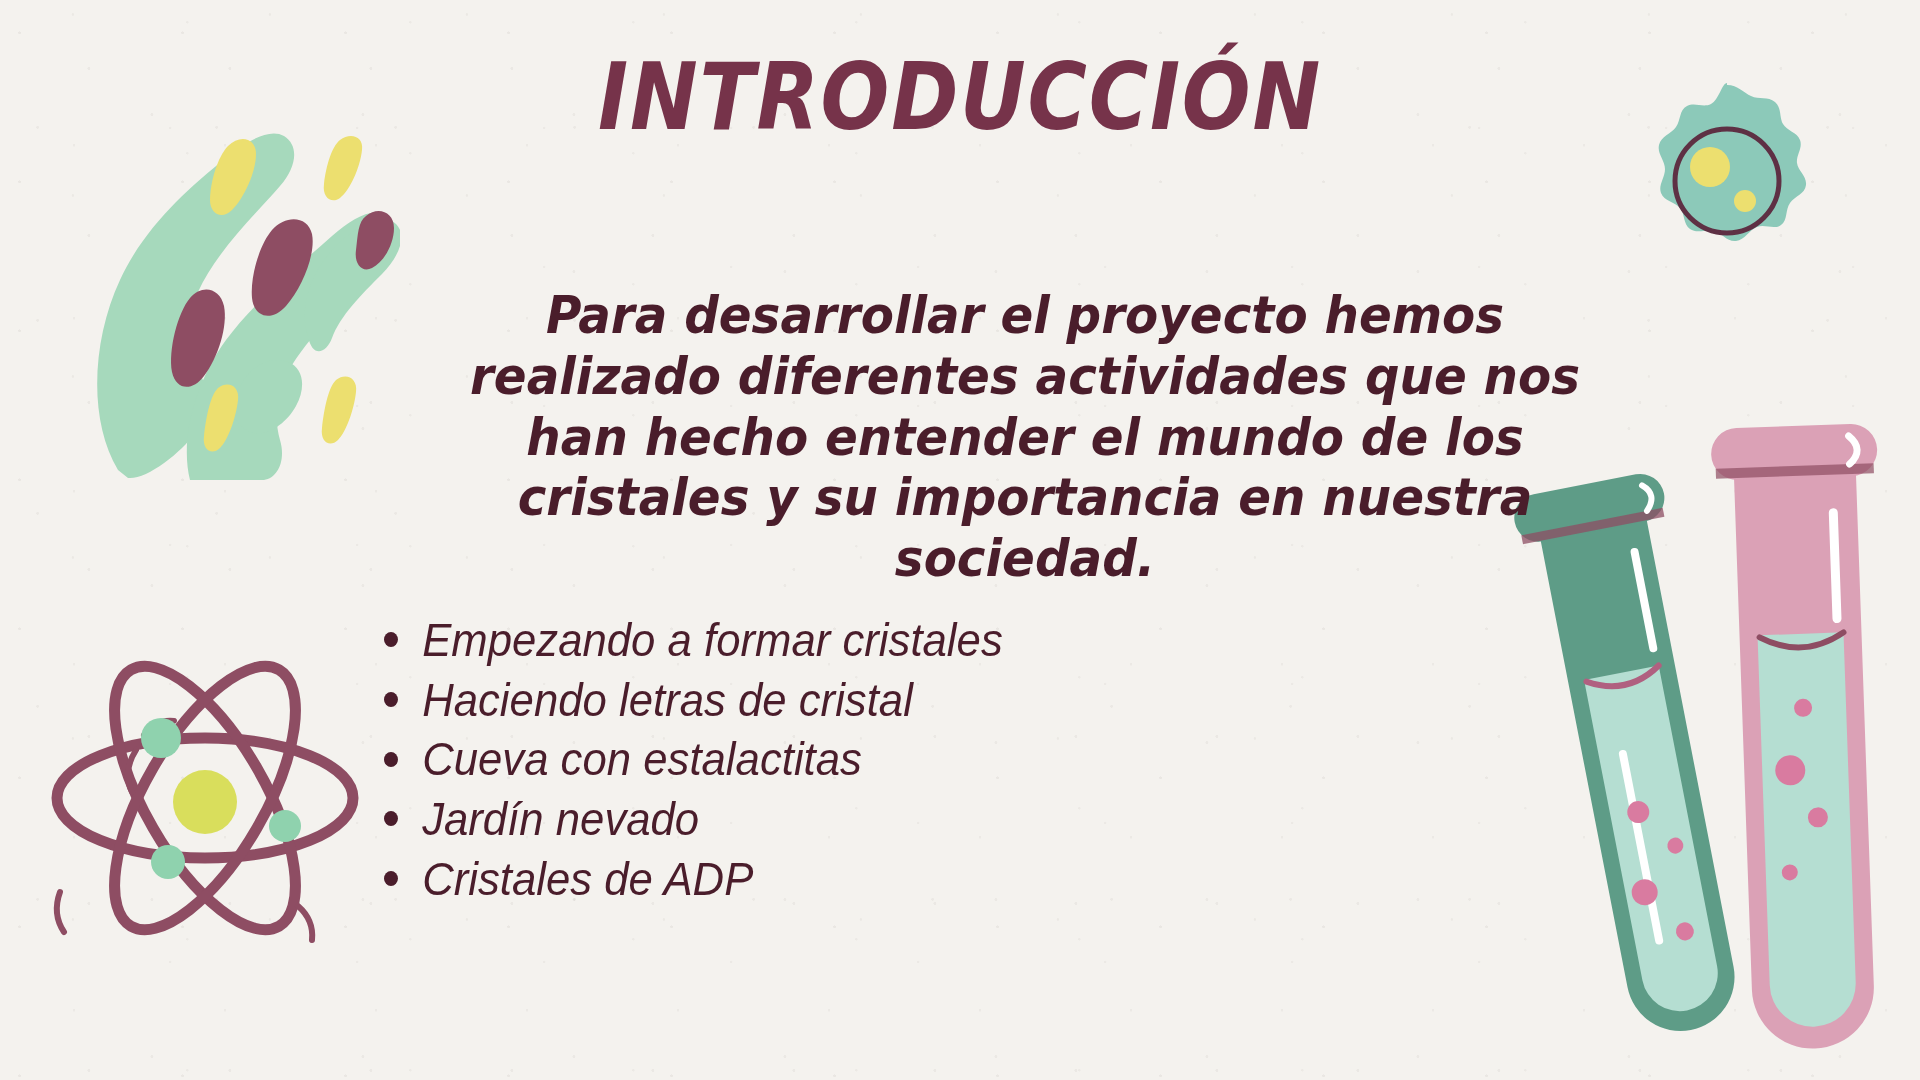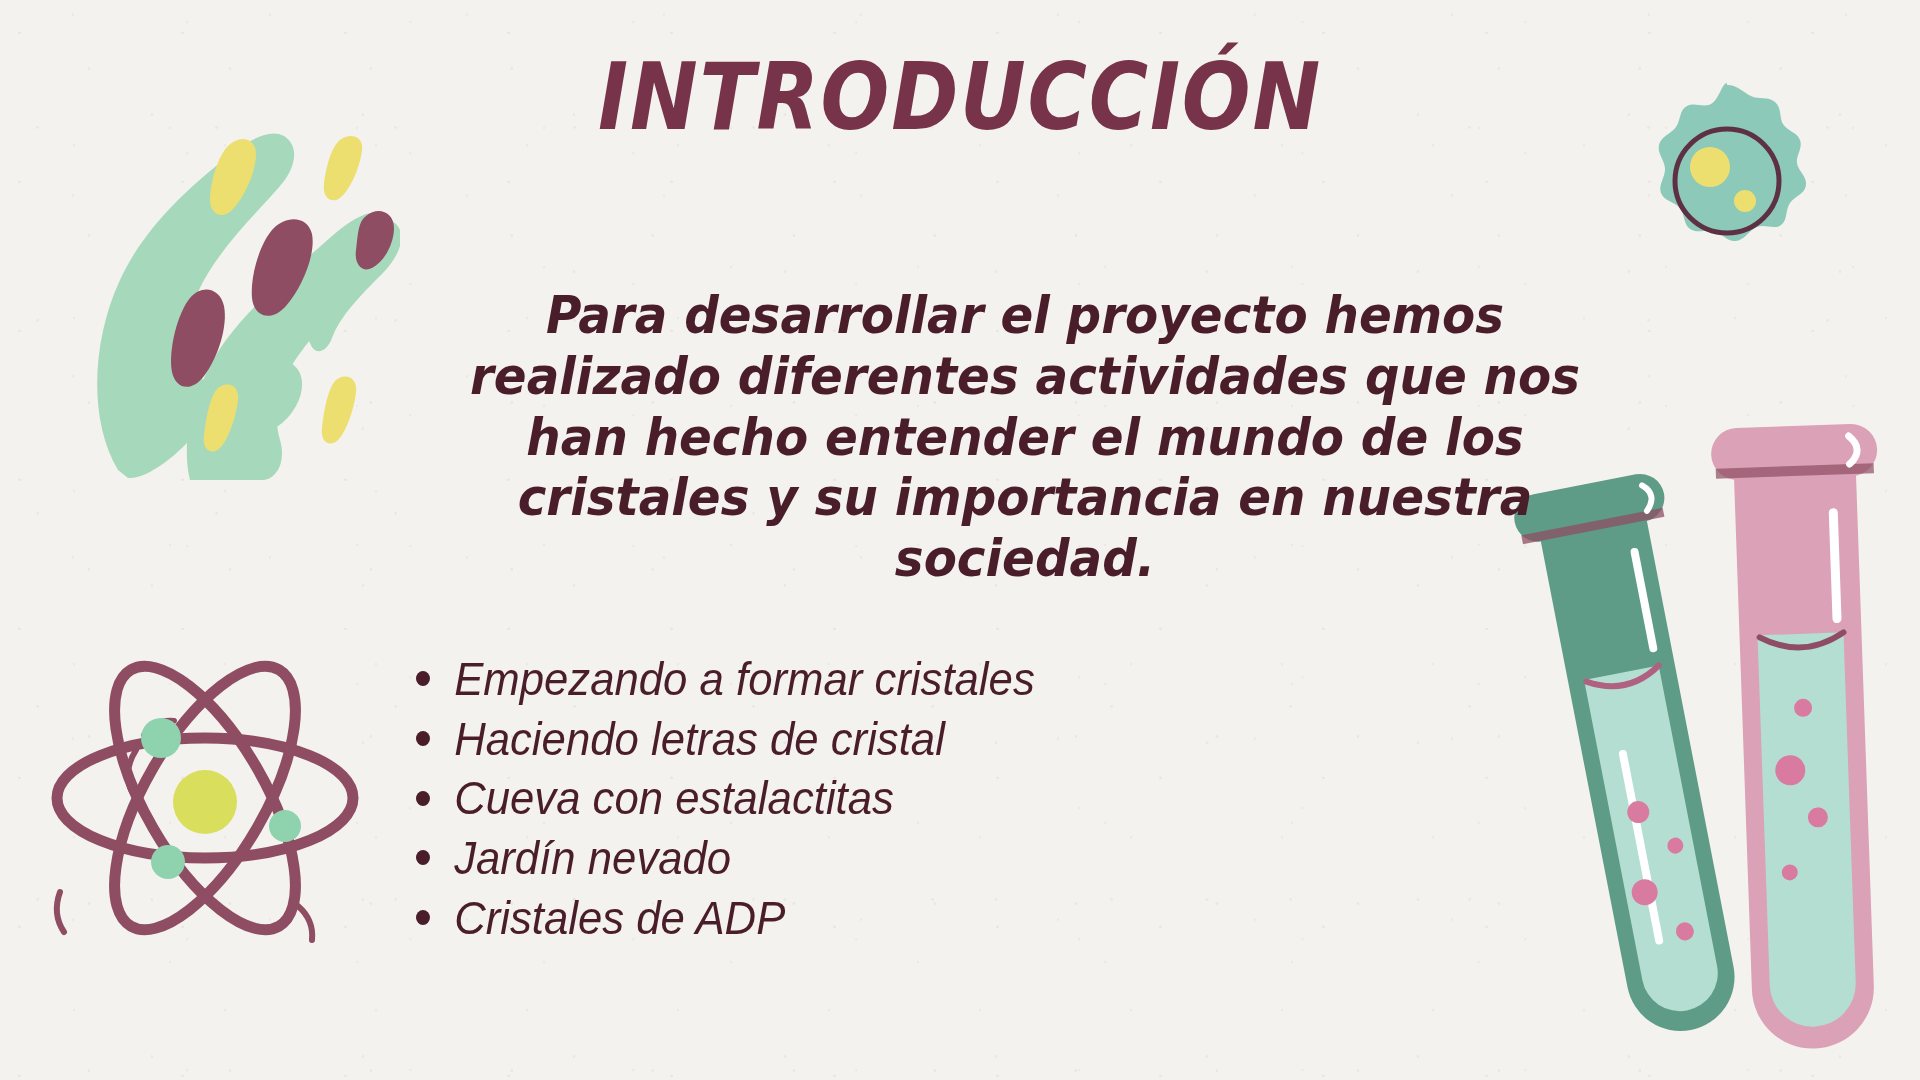--- a/index.html
+++ b/index.html
@@ -68,23 +68,22 @@
     font-weight:700;
     font-size:52px;
     line-height:1.17;
     color:#4a1d2b;
     transform:scaleX(.93);
     transform-origin:center top;
   }
 
   #activities-list {
     position:absolute;
-    left:416px; top:610px;
+    left:384px; top:610px;
     list-style:none;
-    margin-top:39px;
   }
   #activities-list li {
     display:flex;
     align-items:center;
     font-family:"Liberation Sans", sans-serif;
     font-size:47px;
     line-height:1.27;
     color:#4a1d2b;
     transform:scaleX(.93);
     transform-origin:left center;

